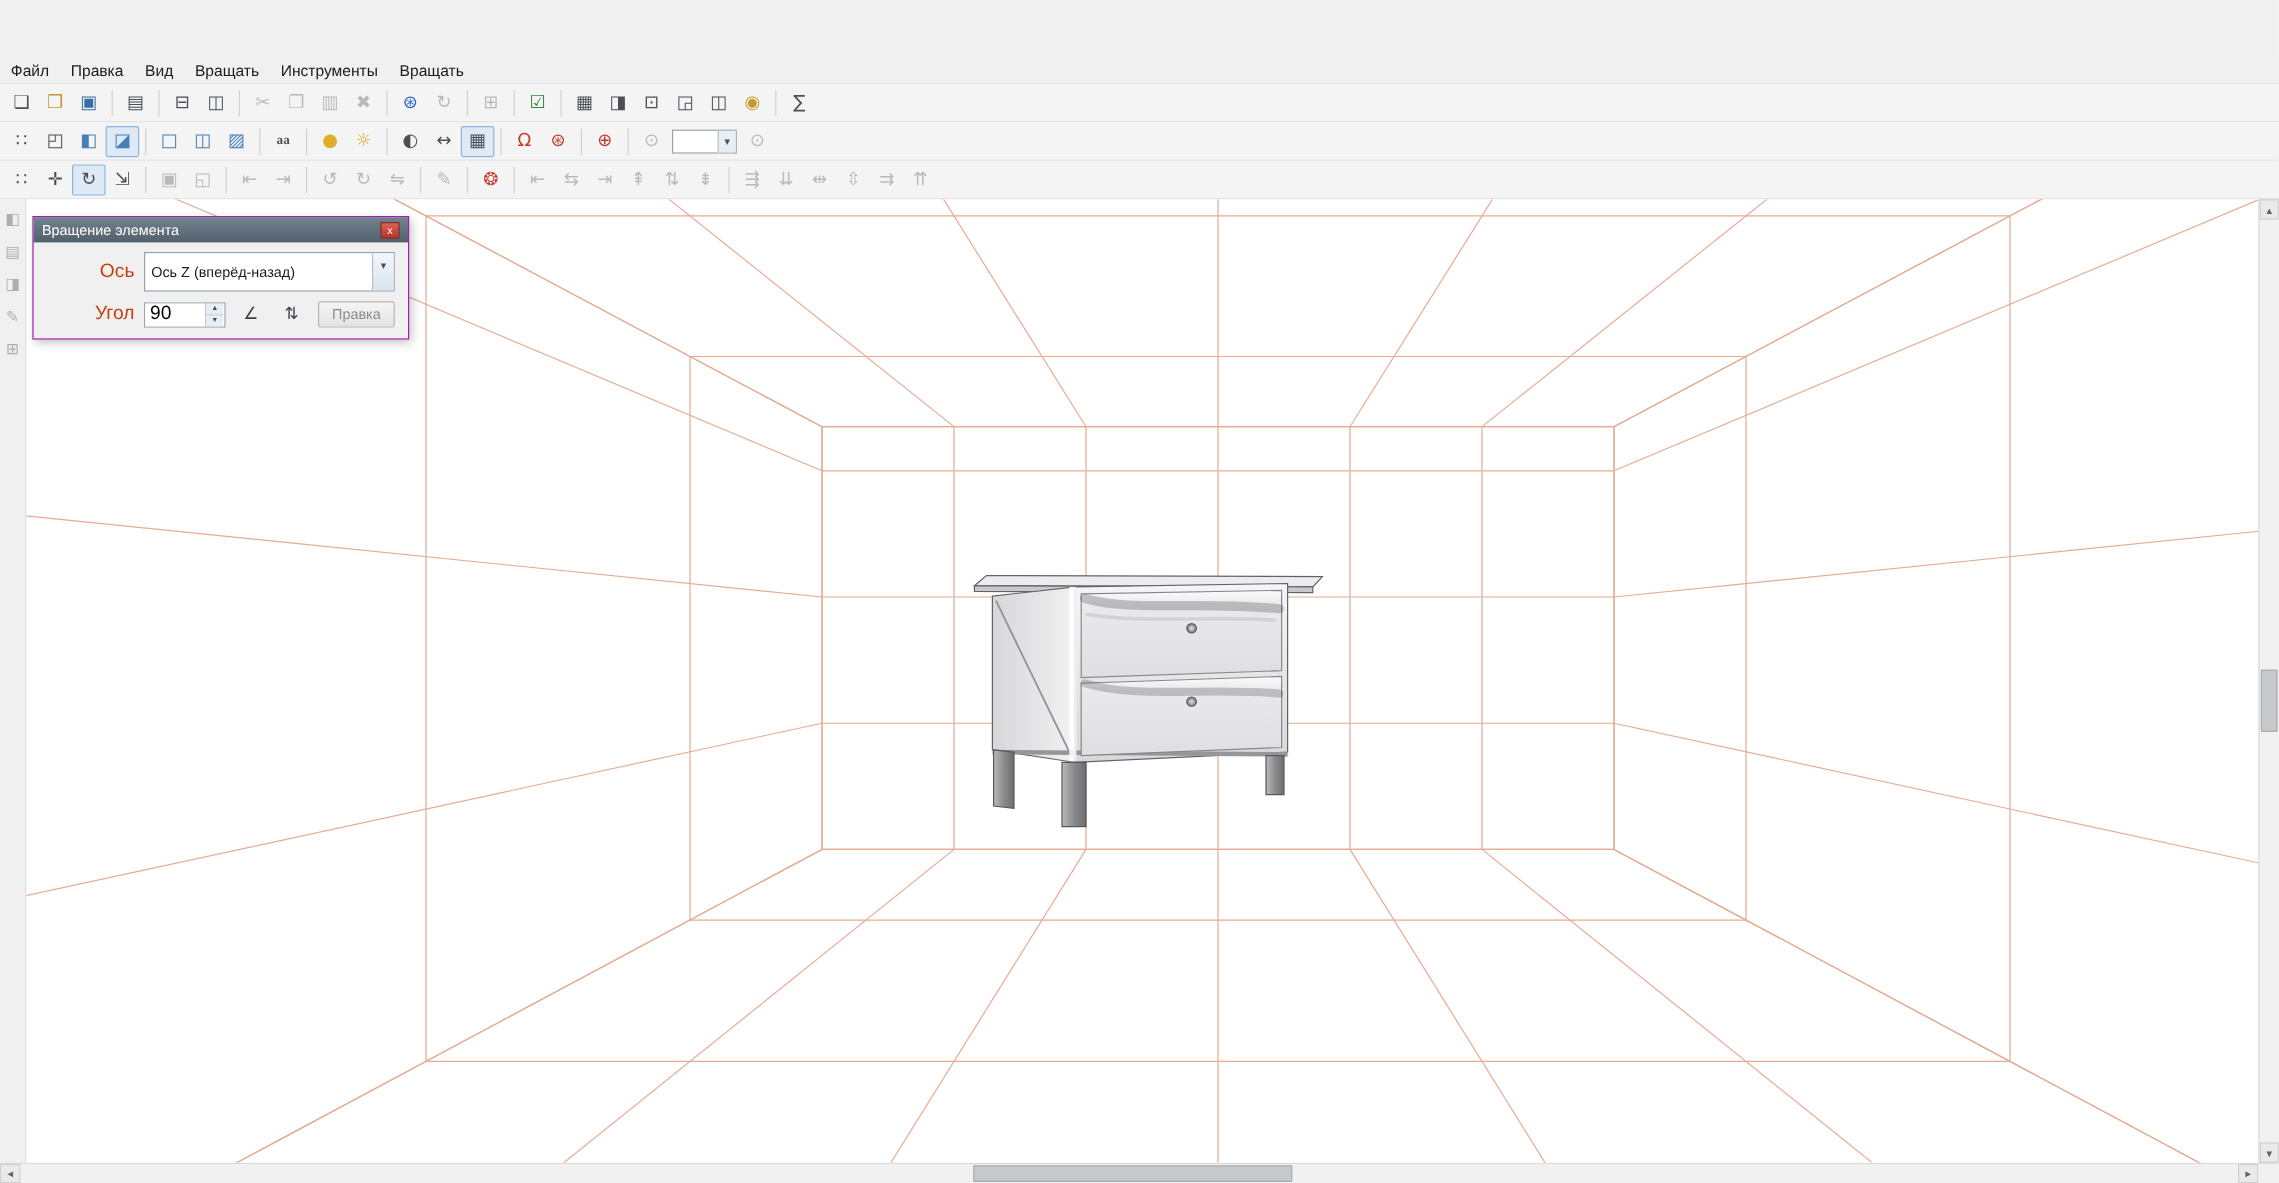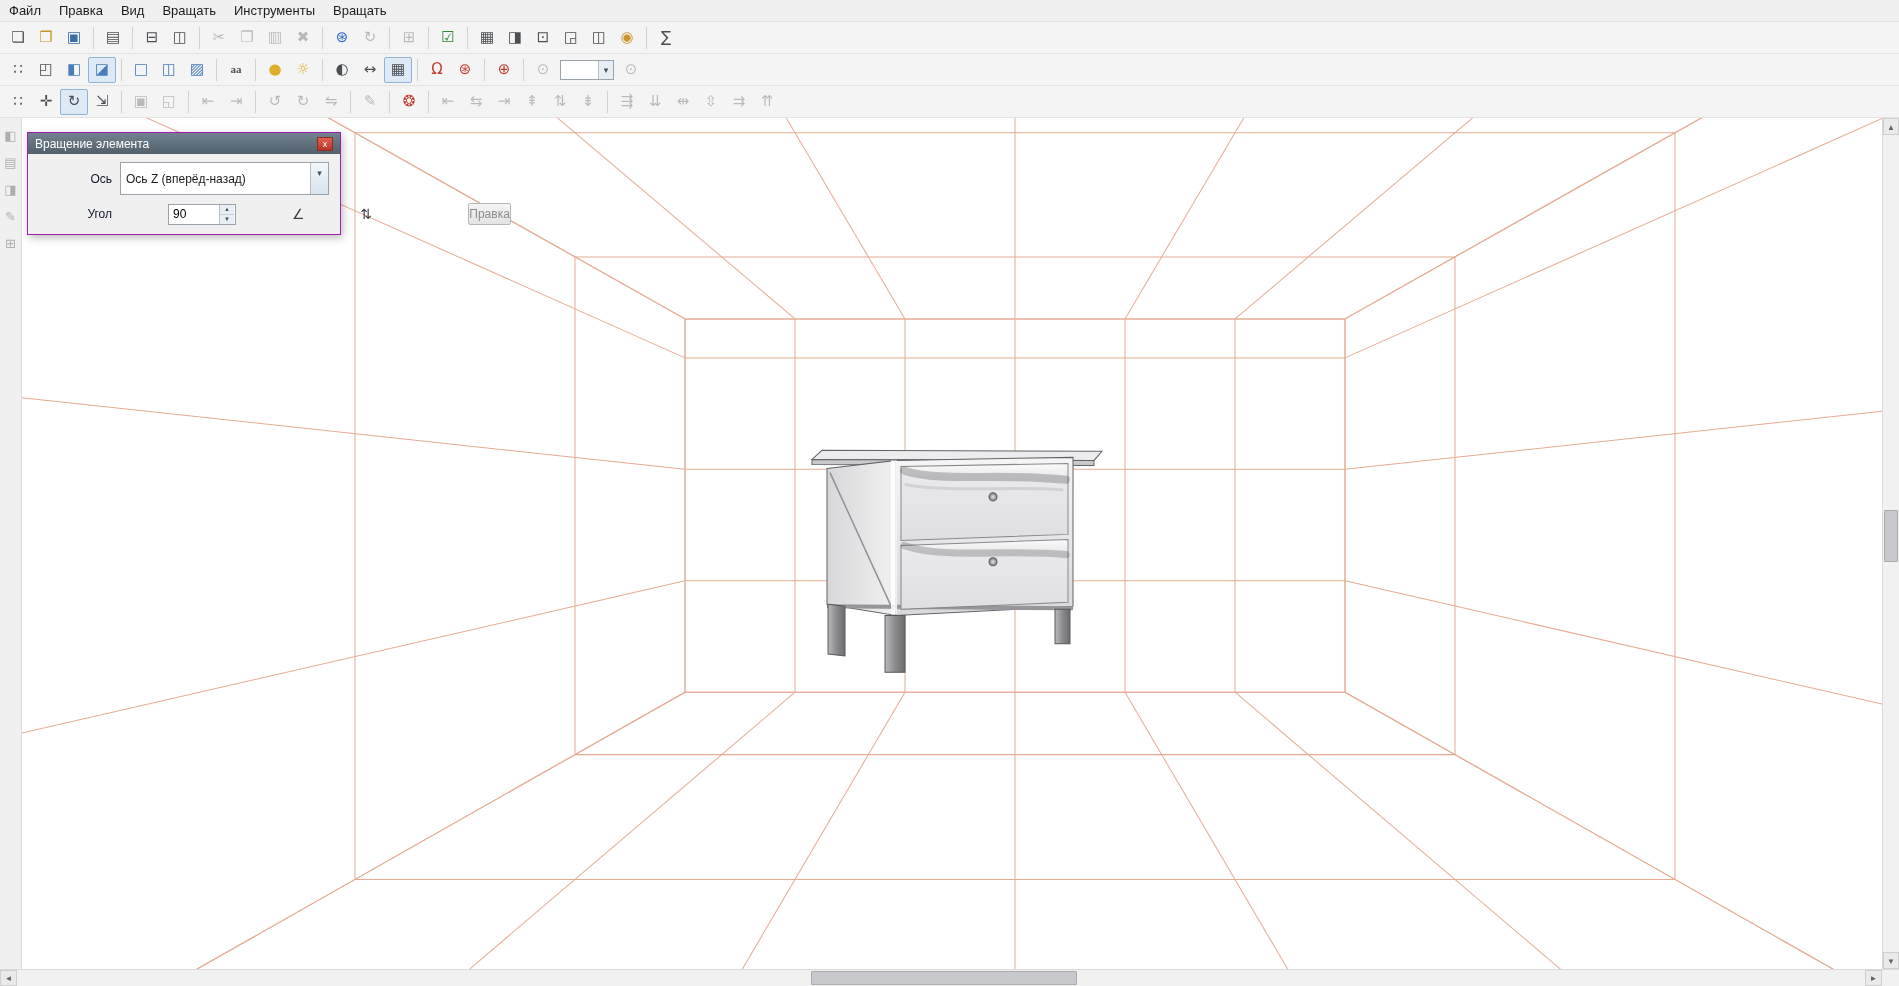--- a/index.html
+++ b/index.html
@@ -8,21 +8,21 @@
   .app { width:1899px; height:986px; display:flex; flex-direction:column; }
 
   
   .titlebar { height:11px; background:#2e2f33; color:#cfd2d6; display:flex;
               align-items:center; padding:0 6px; font-size:9px; line-height:11px; flex:0 0 auto; }
   .titlebar .spacer { flex:1; }
   .win-dot { width:7px; height:7px; background:#e9e9e9; border-radius:1px; }
 
   
   .menubar { height:22px; background:#f0f0f0; border-bottom:1px solid #e2e2e2;
-             display:flex; align-items:center; font-size:13px; color:#1c1c1c; flex:0 0 auto; }
+             display:flex; align-items:center; font-size:13px; color:#1c1c1c; flex:0 0 auto;margin-top:48px; }
   .menu-item { padding:0 9px; line-height:21px; cursor:default; }
 
   
   .toolbar { height:32px; background:#f4f4f4; border-bottom:1px solid #e3e3e3;
              display:flex; align-items:center; padding:0 4px; flex:0 0 auto; }
   .tb-btn { width:28px; height:26px; border:1px solid transparent; background:transparent;
             display:flex; align-items:center; justify-content:center; border-radius:2px;
             font-family:"DejaVu Sans", sans-serif; }
   .tb-btn .glyph { font-size:15px; line-height:1; color:#4b4f54; }
   .tb-btn .glyph.small-text { font-size:11px; font-weight:bold;font-family:Liberation Serif, serif; }
@@ -68,30 +68,30 @@
   .dialog { position:absolute; left:5px; top:14px; width:314px; background:#f0f0f0;
             border:1px solid #a21caf; box-shadow:2px 3px 8px rgba(0,0,0,.25); z-index:5; }
   .dlg-title { height:21px; background:linear-gradient(#72828f,#51606b); color:#ffffff;
                font-size:12px; display:flex; align-items:center; padding:0 7px; }
   .dlg-title .t-spacer { flex:1; }
   .dlg-close { width:16px; height:14px; background:linear-gradient(#e2604f,#b5352a);
                border:1px solid #8c2a20; color:#fff; font-size:9px; line-height:12px;
                text-align:center; border-radius:1px; }
   .dlg-body { padding:8px 0 9px 0; }
   .dlg-row { display:flex; align-items:center; margin:0 0 8px 0; }
-  .dlg-row:last-child { margin-bottom:0;gap:48px; }
-  .dlg-row label { flex:0 0 92px; text-align:right; padding-right:8px; font-size:12px; color:#0f172a; }
+  .dlg-row:last-child { margin-bottom:0; }
+  .dlg-row label { flex:0 0 92px; text-align:right; padding-right:8px; font-size:16px; color:#c2410c; }
   .combo { flex:1; margin-right:11px; height:33px; background:#fff; border:1px solid #9aa3ac;
            display:flex; align-items:center; }
   .combo-text { flex:1; font-size:12px; padding-left:5px; color:#1c1c1c; white-space:nowrap; }
   .combo-btn { width:18px; height:100%; background:linear-gradient(#f2f7fb,#d8e4ee);
                border-left:1px solid #b6bec6; font-size:9px; color:#4b4f54; text-align:center;
                line-height:21px; }
   .spin { flex:0 0 68px; height:21px; background:#fff; border:1px solid #9aa3ac; display:flex; }
-  .spin input { width:50px; border:none; outline:none; font-size:12px; padding:0 4px;
+  .spin input { width:50px; border:none; outline:none; font-size:16px; padding:0 4px;
                 font-family:"Liberation Sans", sans-serif; }
   .spin-btns { width:15px; display:flex; flex-direction:column; border-left:1px solid #b6bec6; }
   .spin-btns span { flex:1; font-size:6px; line-height:9px; text-align:center; color:#4b4f54;
                     background:#e8eef5; }
   .spin-btns span:first-child { border-bottom:1px solid #c6cdd4; }
   .mini { width:26px; height:22px; border:none; background:transparent; font-size:14px;
           color:#3c4046; margin-left:8px; font-family:"DejaVu Sans", sans-serif; }
   .row-spacer { flex:1; }
   .rotate-btn { width:64px; height:22px; margin-right:11px; font-size:12px; color:#8a8d90;
                 background:linear-gradient(#f5f5f5,#e3e3e3); border:1px solid #b4b7ba;

